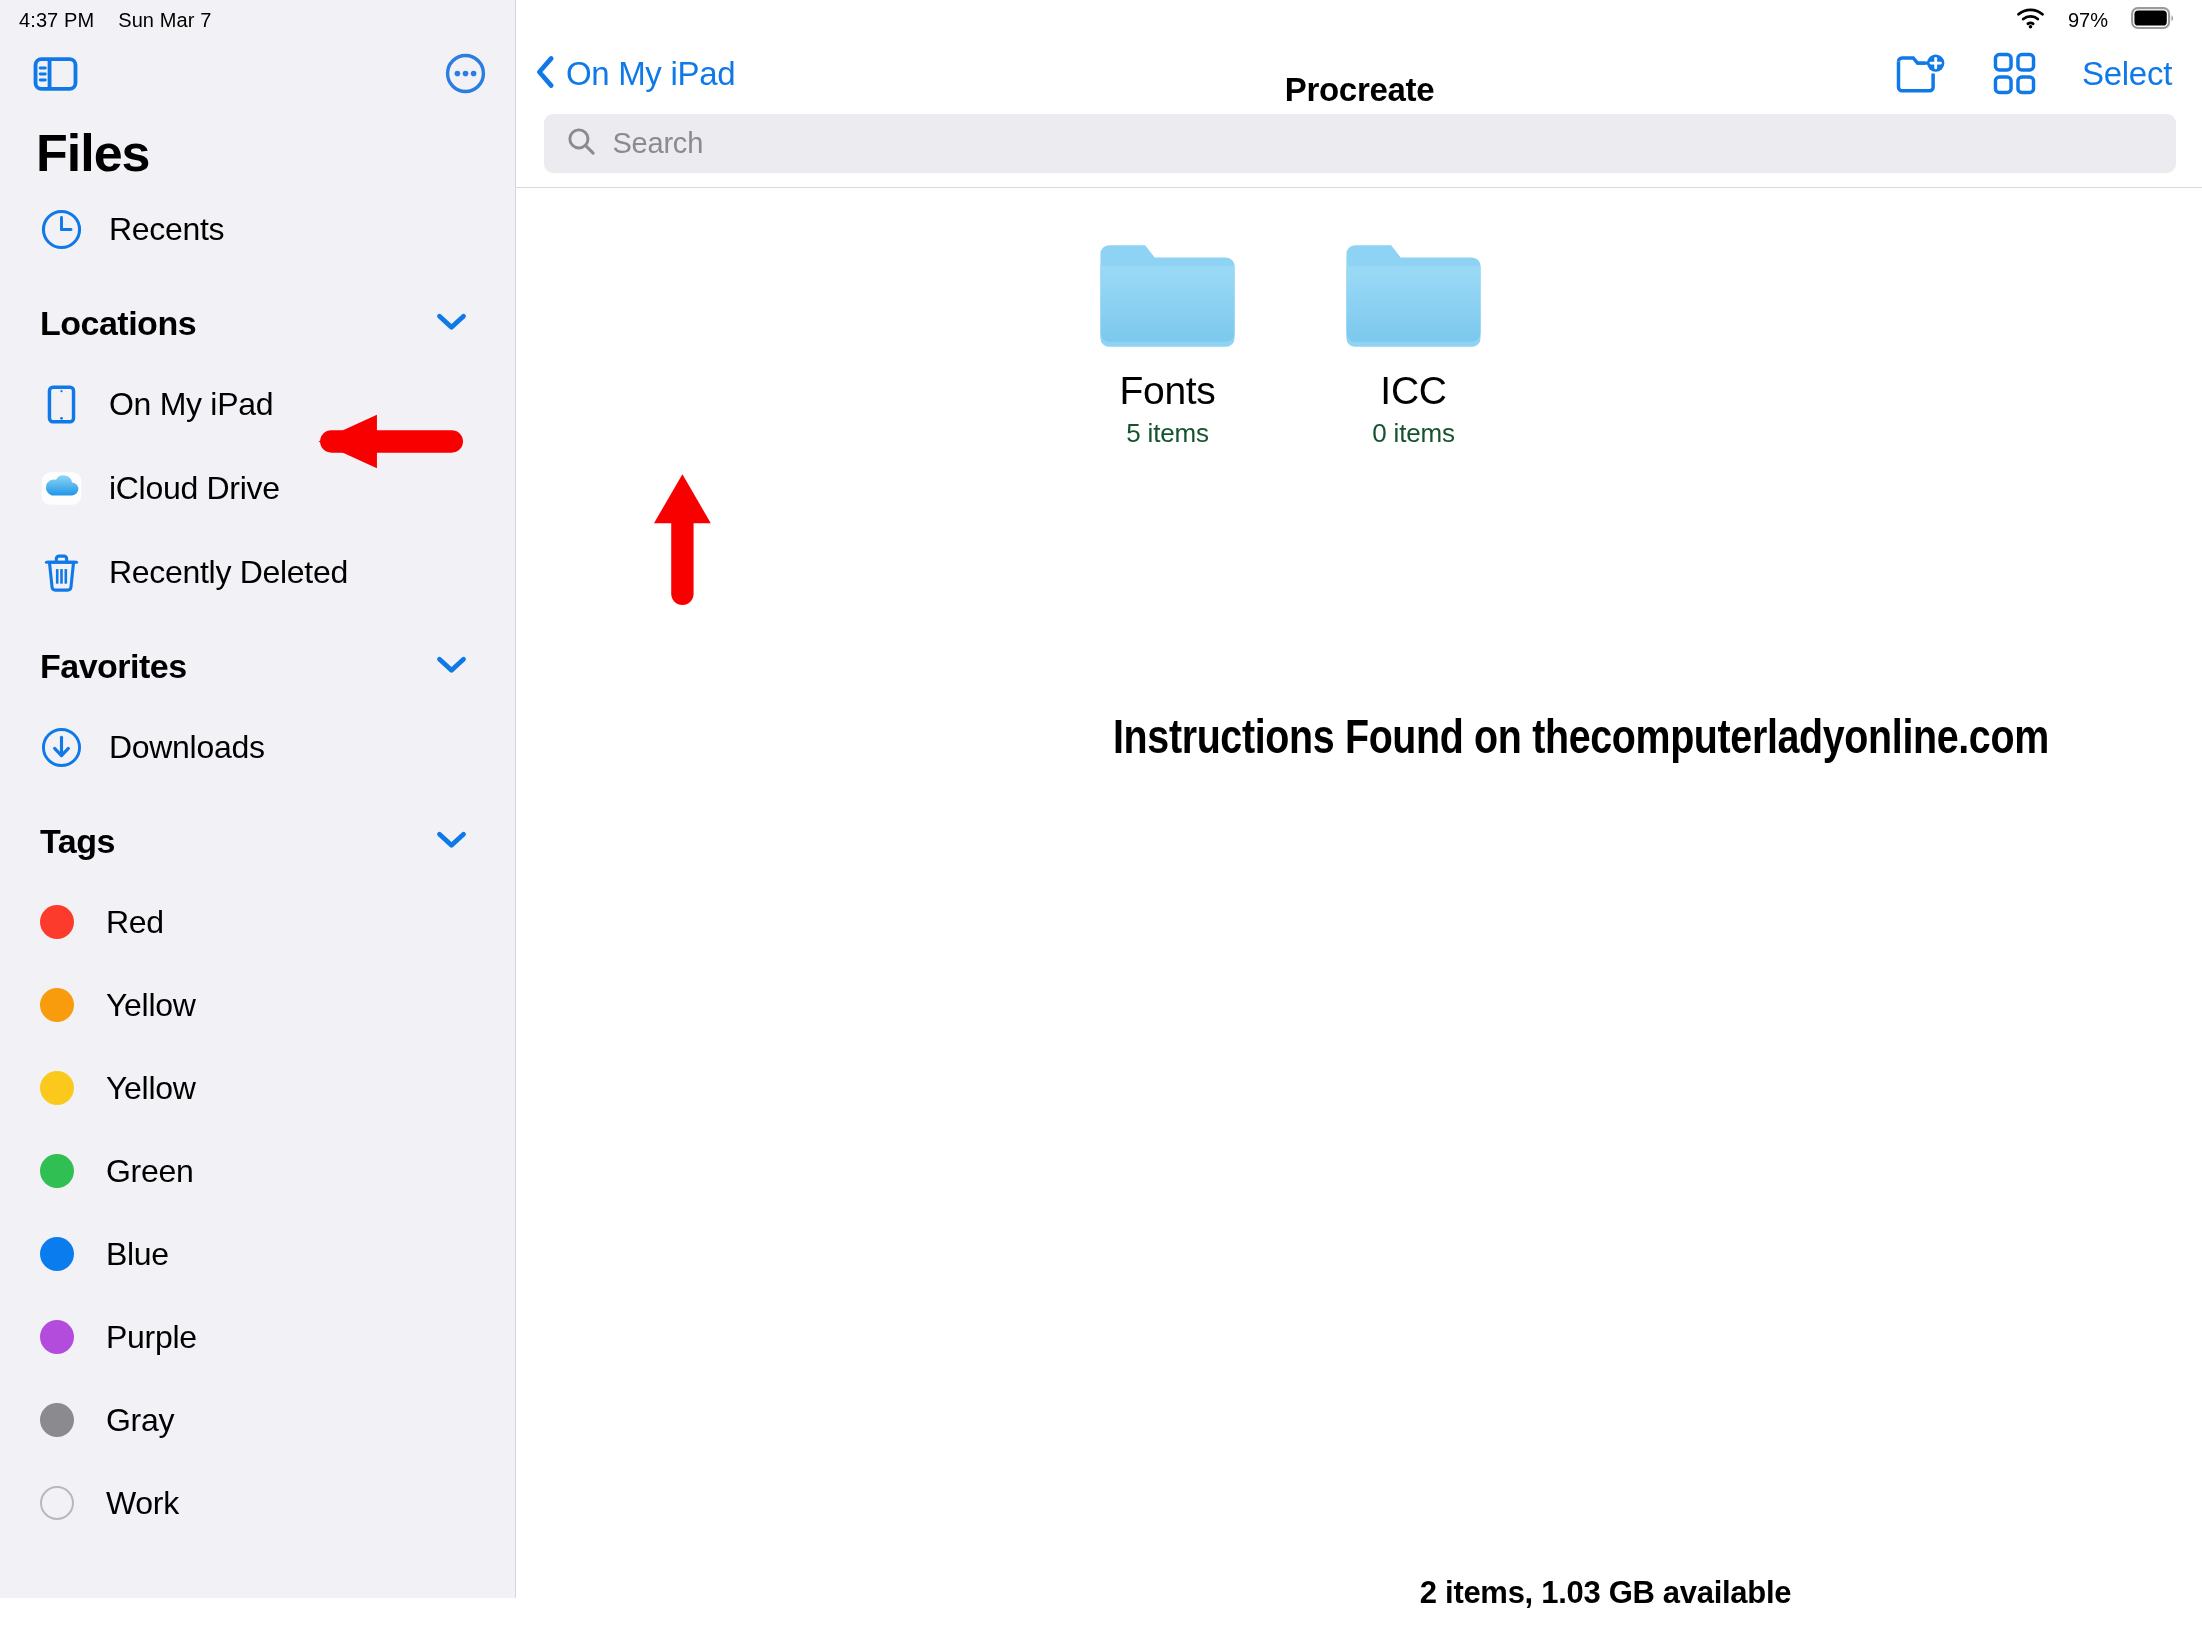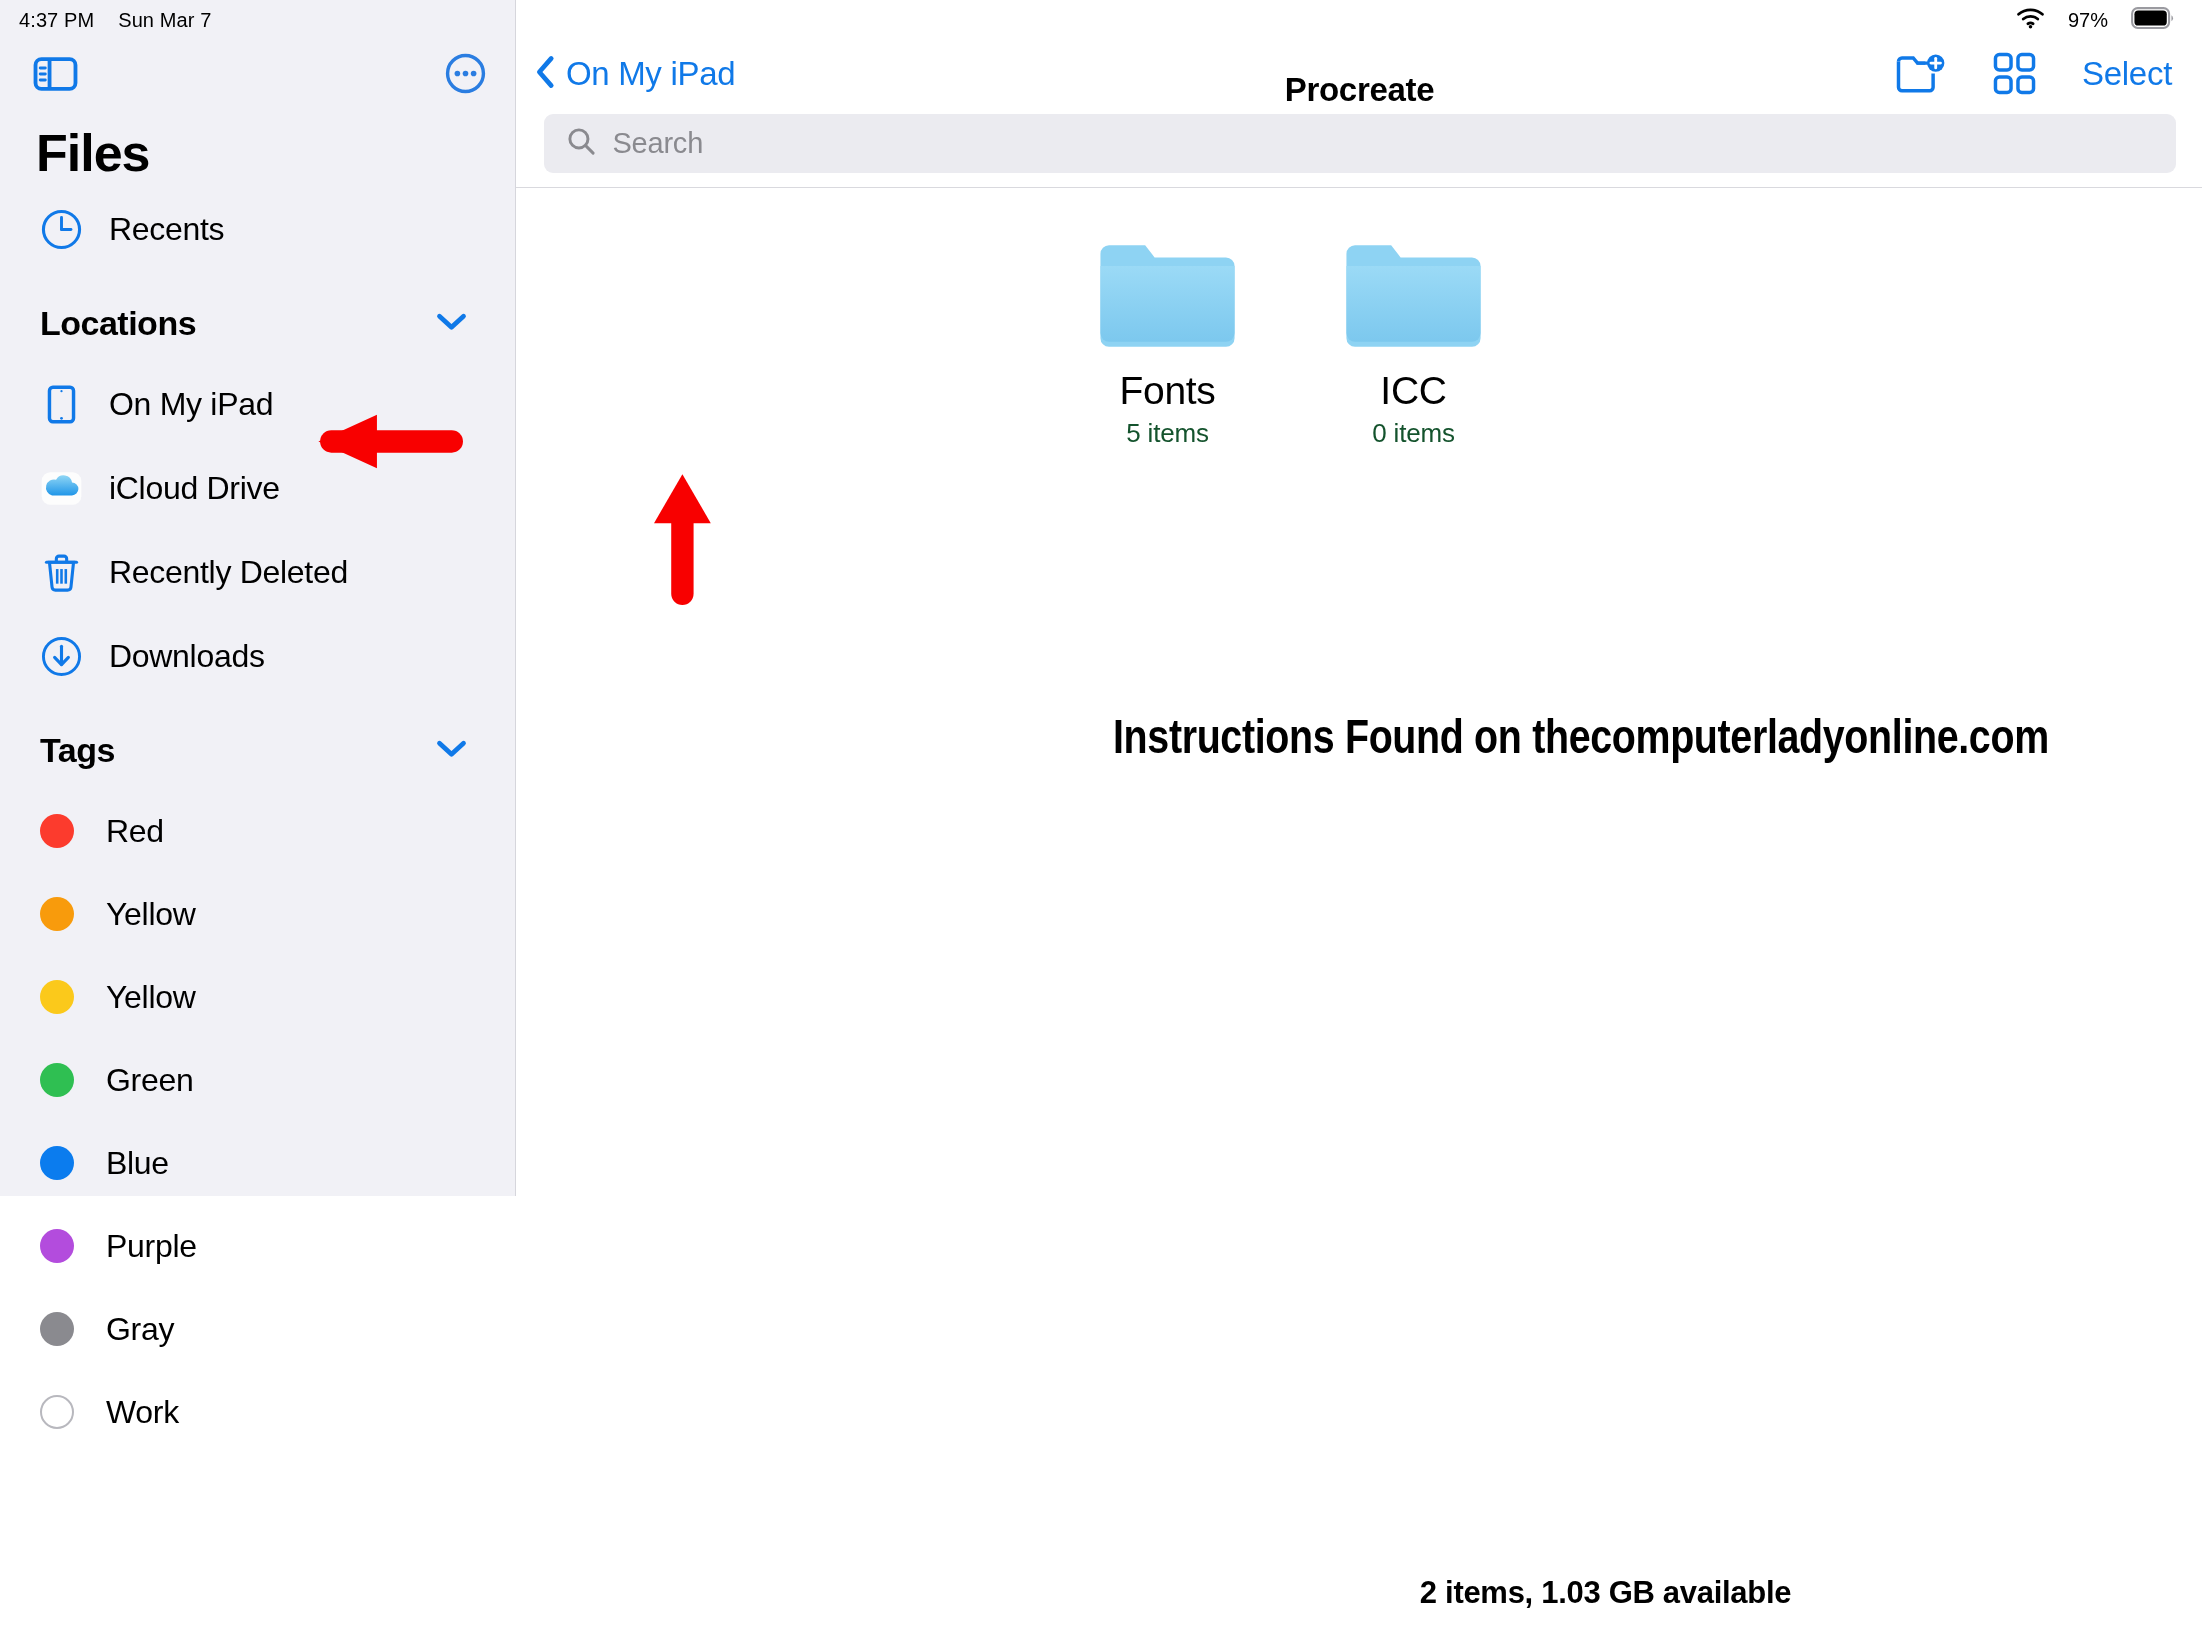--- a/index.html
+++ b/index.html
@@ -6,21 +6,21 @@
   html, body {
     width: 2203px; height: 1651px;
     font-family: "Liberation Sans", sans-serif;
     background: #ffffff;
     overflow: hidden;
   }
   .screen { position: relative; width: 2203px; height: 1651px; display: flex; }
 
   
   .sidebar {
-    width: 516px; height: 1196px;
+    width: 516px; height: 1598px;
     background: #F1F1F6;
     position: relative;
     border-right: 1.7px solid #D6D6DC;
     flex: 0 0 516px;
   }
   .statusbar {
     height: 40px;
     display: flex; align-items: center;
     padding-left: 19px;
     gap: 24px;
@@ -212,20 +212,28 @@
           <line x1="7.5" y1="13" x2="42.5" y2="13" stroke="#1079E8" stroke-width="3.6" stroke-linecap="round"></line>
           <path d="M19 13 v-4 a3 3 0 0 1 3 -3 h6 a3 3 0 0 1 3 3 v4" fill="none" stroke="#1079E8" stroke-width="3.6"></path>
           <line x1="20" y1="21" x2="20" y2="38" stroke="#1079E8" stroke-width="3"></line>
           <line x1="25" y1="21" x2="25" y2="38" stroke="#1079E8" stroke-width="3"></line>
           <line x1="30" y1="21" x2="30" y2="38" stroke="#1079E8" stroke-width="3"></line>
         </svg>
       </span>
       <span class="lbl">Recently Deleted</span>
     </div>
 
+    <div class="sb-section">
+      <span class="sec-title">Favorites</span>
+      <span>
+        <svg class="chev" viewBox="0 0 38 24">
+            <polyline points="5,6 19,19 33,6" fill="none" stroke="#1079E8" stroke-width="5.5" stroke-linecap="round" stroke-linejoin="round"></polyline>
+          </svg>
+      </span>
+    </div>
 
     <div class="sb-row">
       <span class="ic">
         <svg width="43" height="43" viewBox="0 0 50 50">
           <circle cx="25" cy="25" r="21" fill="none" stroke="#1079E8" stroke-width="3.4"></circle>
           <line x1="25" y1="13" x2="25" y2="34" stroke="#1079E8" stroke-width="3.6" stroke-linecap="round"></line>
           <polyline points="17,26 25,34.5 33,26" fill="none" stroke="#1079E8" stroke-width="3.6" stroke-linecap="round" stroke-linejoin="round"></polyline>
         </svg>
       </span>
       <span class="lbl">Downloads</span>

